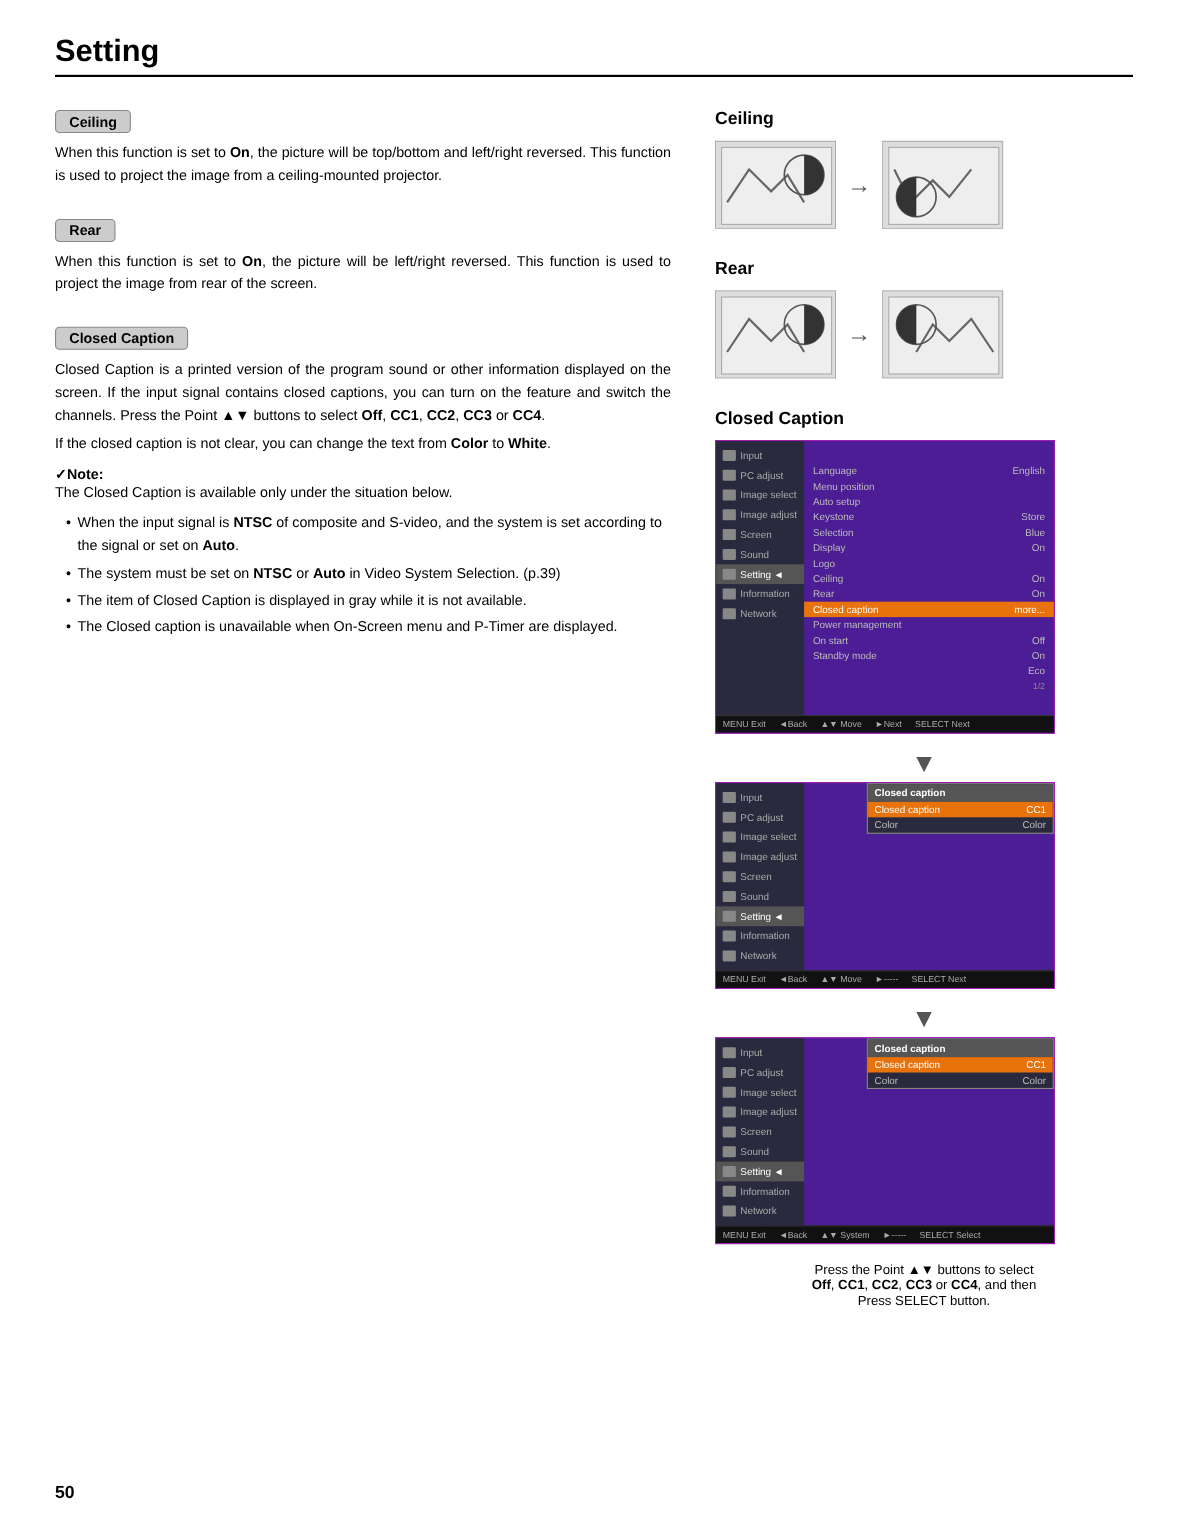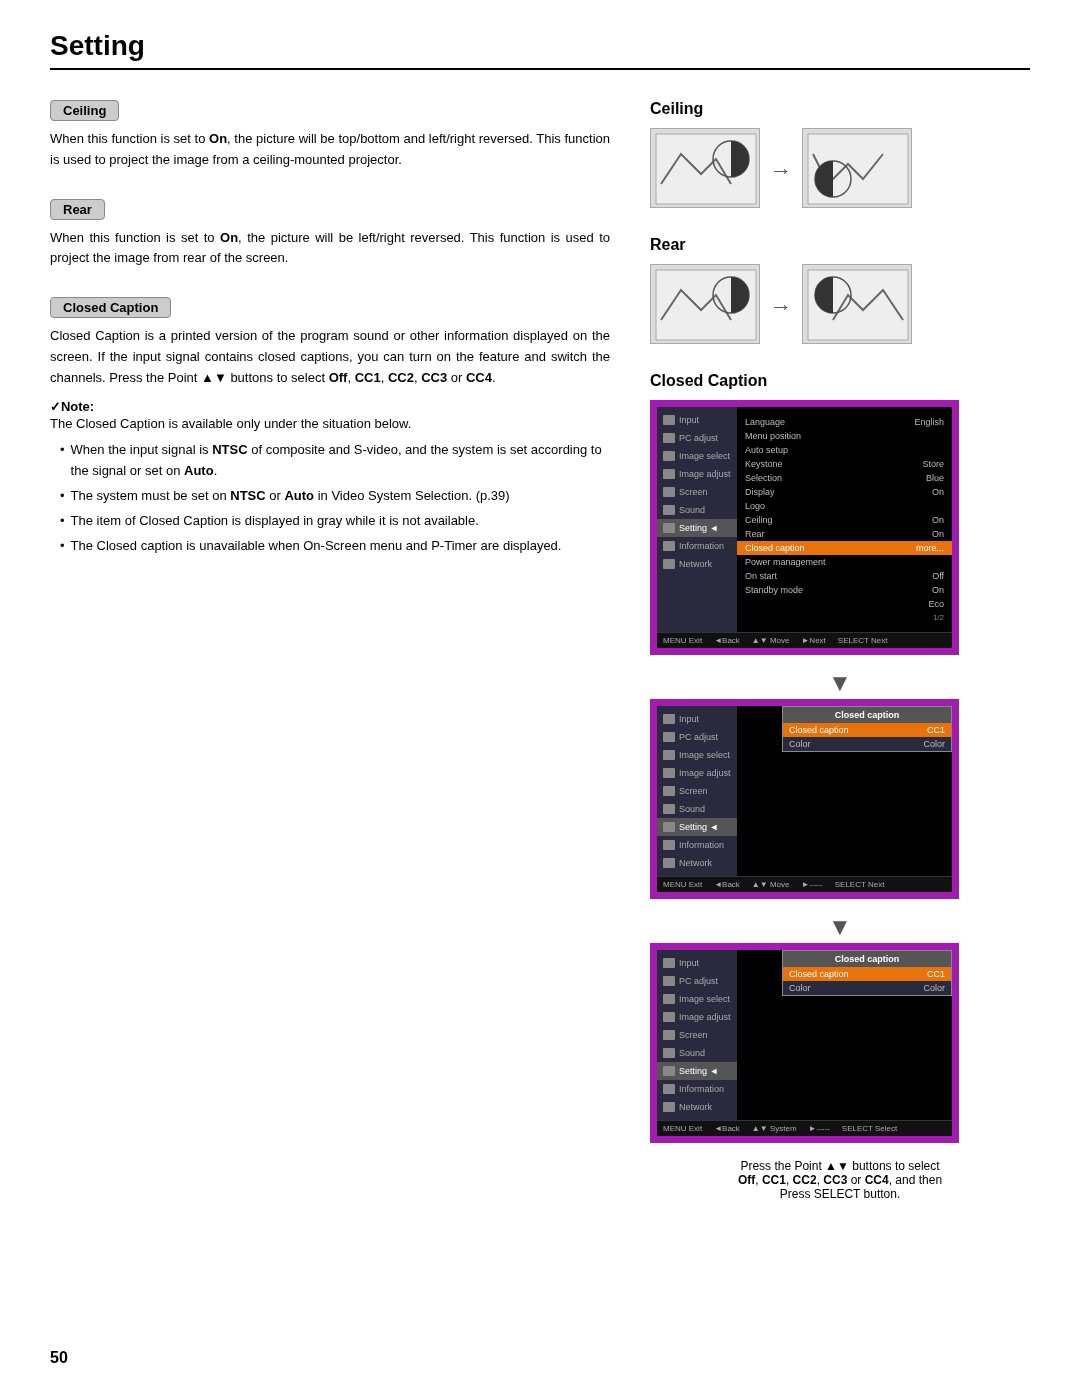--- a/index.html
+++ b/index.html
@@ -100,22 +100,22 @@
       font-size: 22px;
       color: #555;
     }
     
     .diagram-svg {
       width: 110px;
       height: 80px;
     }
     
     .menu-mockup {
-      background: #000000;
-      border: 7px solid #a21caf;
+      background: #4c1d95;
+      border: 1px solid #a21caf;
       width: 309px;
       margin-bottom: 16px;
       font-size: 10px;
       color: #ccc;
       padding: 0;
       position: relative;
     }
     .menu-body {
       display: flex;
     }
@@ -139,22 +139,21 @@
     }
     .menu-sidebar-icon {
       width: 12px;
       height: 10px;
       background: #888;
       border-radius: 1px;
       flex-shrink: 0;
     }
     .menu-main {
       flex: 1;
-      padding: 8px 0;
-      text-align: center;
+      padding: 20px 0;
     }
     .menu-row {
       display: flex;
       justify-content: space-between;
       padding: 2px 8px;
       font-size: 9px;
       color: #bbb;
     }
     .menu-row.highlighted {
       background: #e8720c;
@@ -218,20 +217,23 @@
         <div class="section-tag">Rear</div>
         <p class="section-text">
           When this function is set to <b>On</b>, the picture will be left/right reversed. This function is used to project the image from rear of the screen.
         </p>
       </div>
 
       <div class="section">
         <div class="section-tag">Closed Caption</div>
         <p class="section-text">
           Closed Caption is a printed version of the program sound or other information displayed on the screen. If the input signal contains closed captions, you can turn on the feature and switch the channels. Press the Point ▲▼ buttons to select <b>Off</b>, <b>CC1</b>, <b>CC2</b>, <b>CC3</b> or <b>CC4</b>.
+        </p>
+        <p class="section-text" style="margin-top:4px;">
+          If the closed caption is not clear, you can change the text from <b>Color</b> to <b>White</b>.
         </p>
 
         <div class="note-block">
           <p class="note-check"><b>✓Note:</b></p>
           <p class="section-text" style="margin-top:0;">
             The Closed Caption is available only under the situation below.
           </p>
           <div class="note-items">
             <div class="note-item">
               <span class="bullet">•</span>

